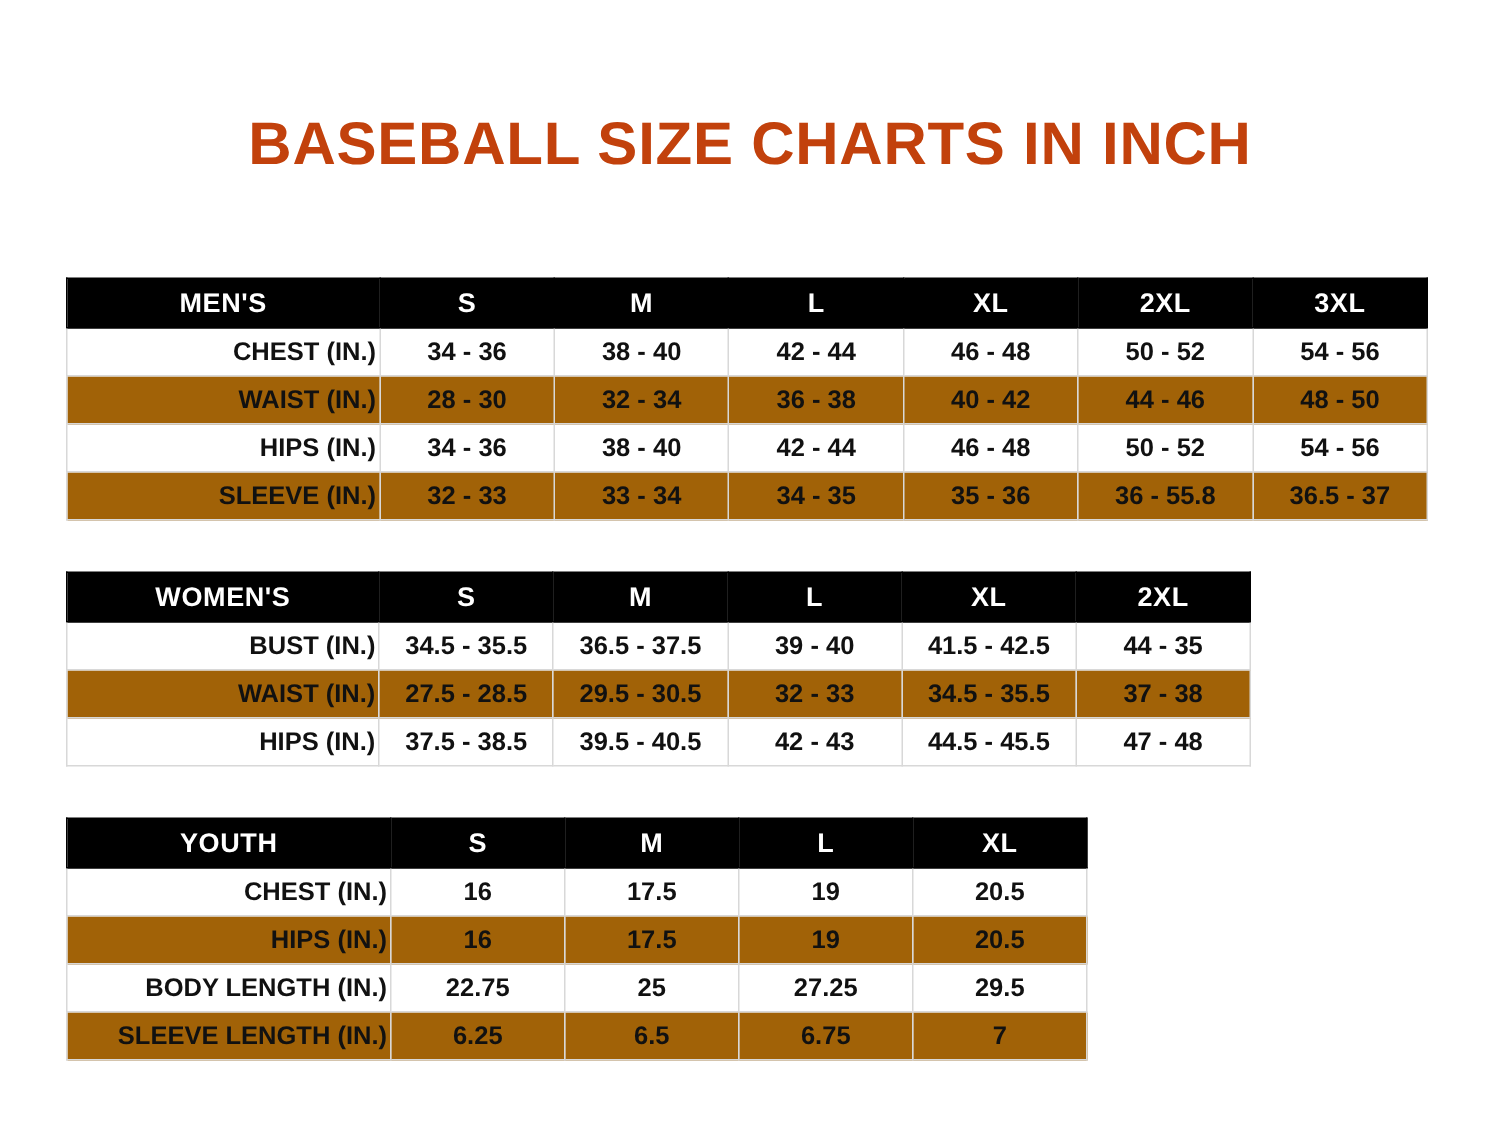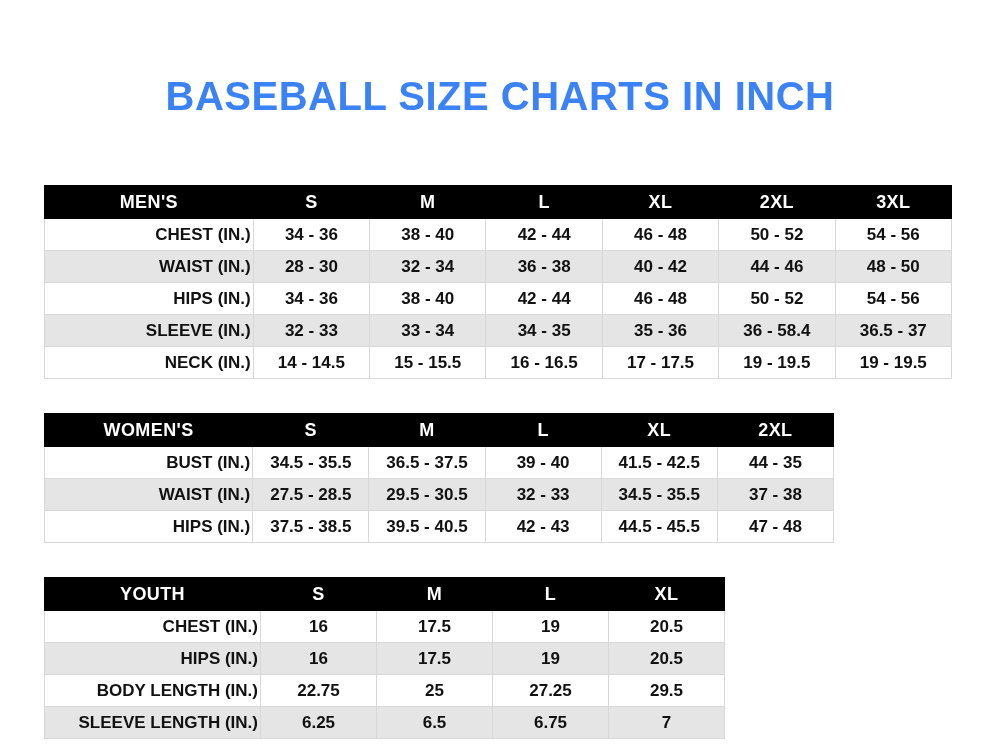--- a/index.html
+++ b/index.html
@@ -18,21 +18,21 @@
     position: relative;
     width: 1000px;
     height: 752px;
     box-sizing: border-box;
   }
   .title {
     text-align: center;
     font-size: 40px;
     font-weight: bold;
     letter-spacing: 0.5px;
-    color: #3b82f6;
+    color: #c2410c;
     margin: 0;
     padding-top: 74px;
   }
   .tables {
     padding: 0 44px;
     box-sizing: border-box;
   }
   table {
     border-collapse: collapse;
     table-layout: fixed;
@@ -64,21 +64,21 @@
     color: #ffffff;
     border: 1px solid #000000;
     font-size: 18px;
     letter-spacing: 0.4px;
     height: 32px;
   }
   thead th.rowlabel {
     text-align: center;
   }
   tbody tr.alt td {
-    background: #e5e5e5;
+    background: #a16207;
   }
   tbody td.rowlabel {
     font-weight: bold;
     text-align: right;
   }
   
   table.men col.lbl { width: 208px; }
   table.men col.val { width: 116px; }
   table.women col.lbl { width: 208px; }
   table.women col.val { width: 116px; }
@@ -142,31 +142,22 @@
           <td>46 - 48</td>
           <td>50 - 52</td>
           <td>54 - 56</td>
         </tr>
         <tr class="alt">
           <td class="rowlabel">SLEEVE (IN.)</td>
           <td>32 - 33</td>
           <td>33 - 34</td>
           <td>34 - 35</td>
           <td>35 - 36</td>
-          <td>36 - 58.4</td>
+          <td>36 - 55.8</td>
           <td>36.5 - 37</td>
-        </tr>
-        <tr>
-          <td class="rowlabel">NECK (IN.)</td>
-          <td>14 - 14.5</td>
-          <td>15 - 15.5</td>
-          <td>16 - 16.5</td>
-          <td>17 - 17.5</td>
-          <td>19 - 19.5</td>
-          <td>19 - 19.5</td>
         </tr>
       </tbody>
     </table>
 
     <table class="women">
       <colgroup>
         <col class="lbl">
           <col class="val">
           <col class="val">
           <col class="val">

